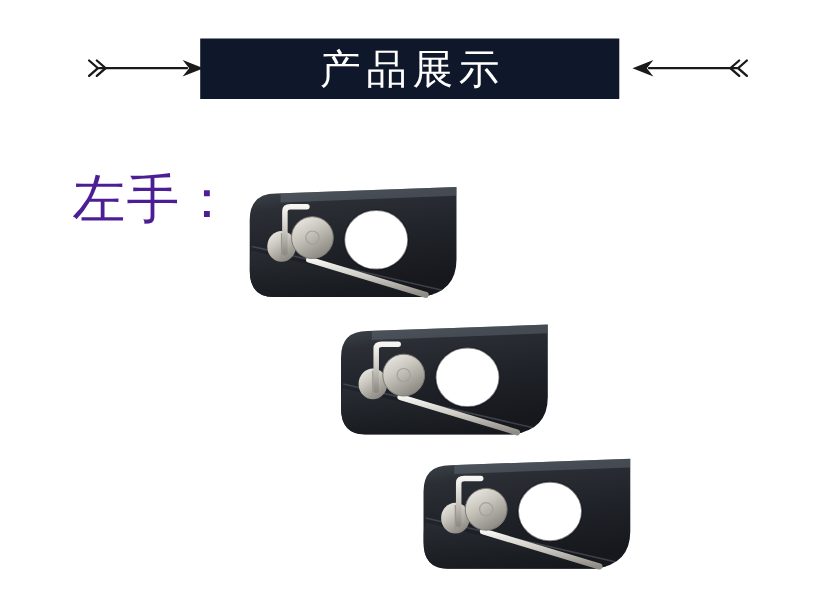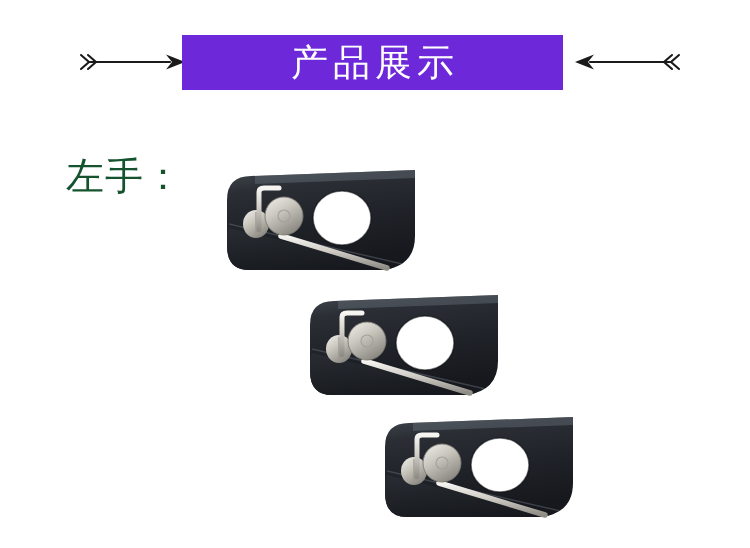--- a/index.html
+++ b/index.html
@@ -34,43 +34,43 @@
   }
   #arrow-left-decoration { left: 78px; }
   #arrow-right-decoration { left: 572px; }
 
   #title-banner {
     position: absolute;
     left: 182px;
     top: 35px;
     width: 381px;
     height: 55px;
-    background: #6d28d9;
+    background: #0f172a;
     display: flex;
     align-items: center;
     justify-content: center;
   }
   #banner-title-text {
     color: #ffffff;
     font-size: 37px;
     line-height: 1;
     letter-spacing: 5px;
     font-weight: 400;
     white-space: nowrap;
     padding-left: 5px;
     font-family: "DejaVu Sans", "Liberation Sans", sans-serif;
   }
 
   
   #hand-label {
     position: absolute;
     left: 66px;
     top: 157px;
-    color: #14532d;
-    font-size: 38px;
+    color: #4c1d95;
+    font-size: 48px;
     line-height: 1;
     font-weight: 400;
     letter-spacing: 1px;
     white-space: nowrap;
   }
 
   
   #product-gallery {
     position: absolute;
     left: 0;

